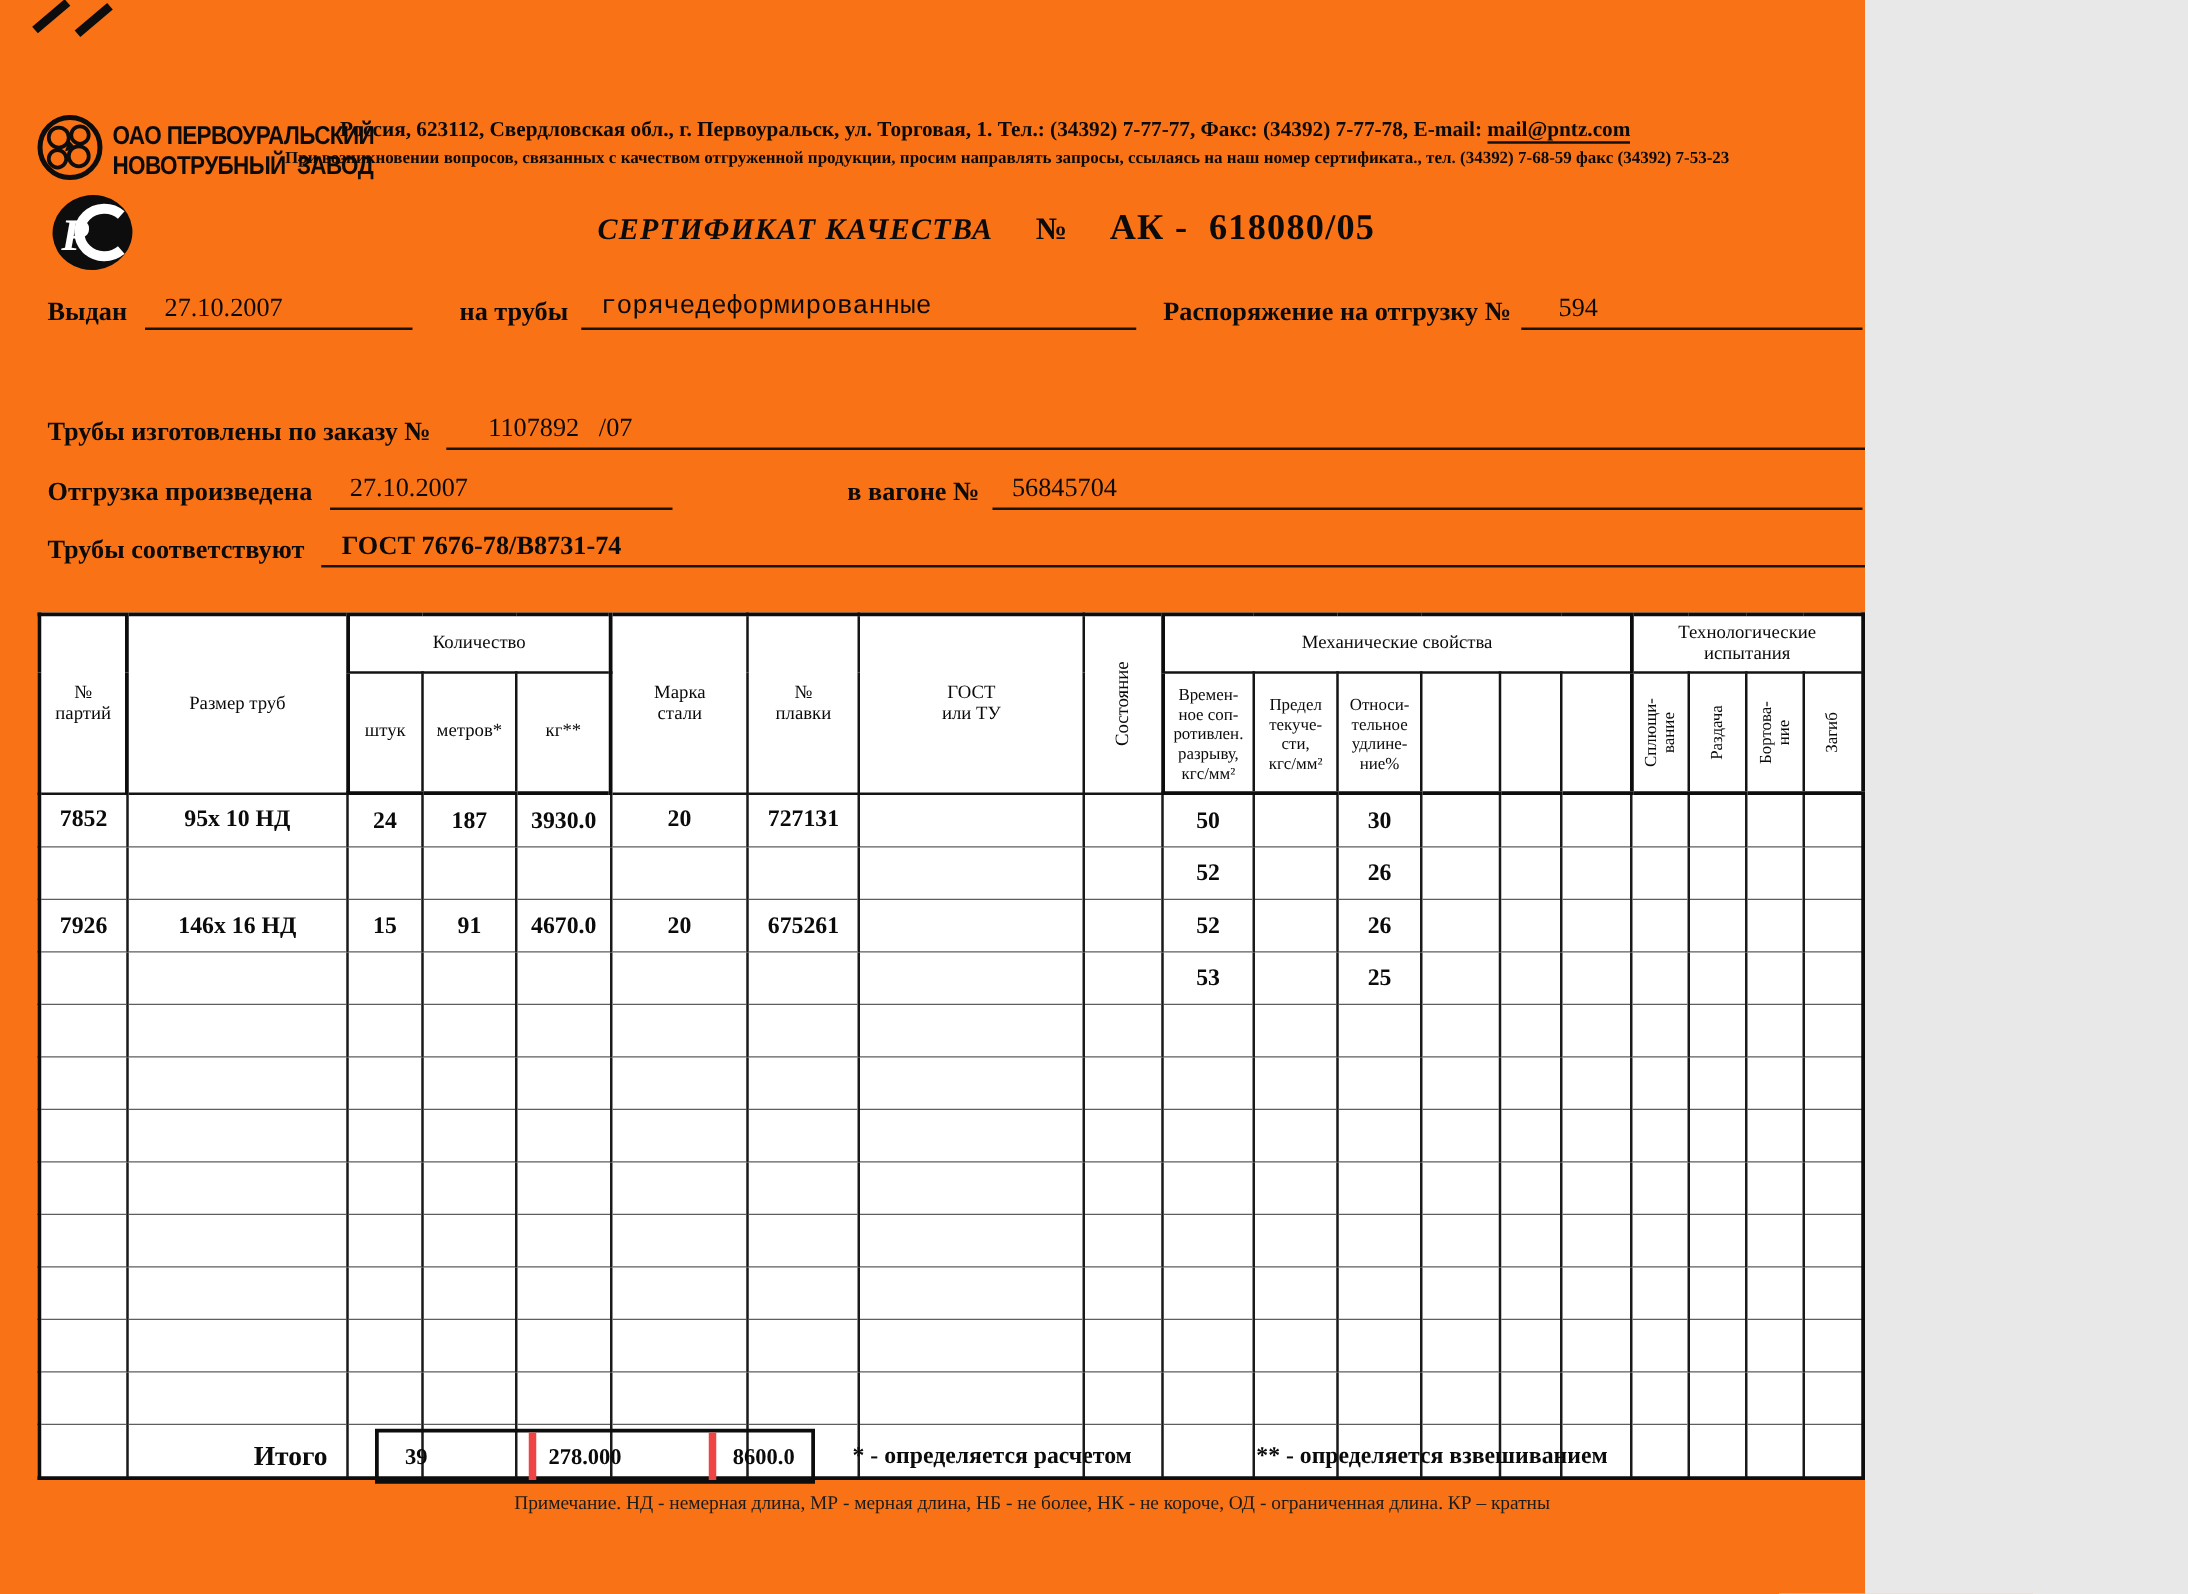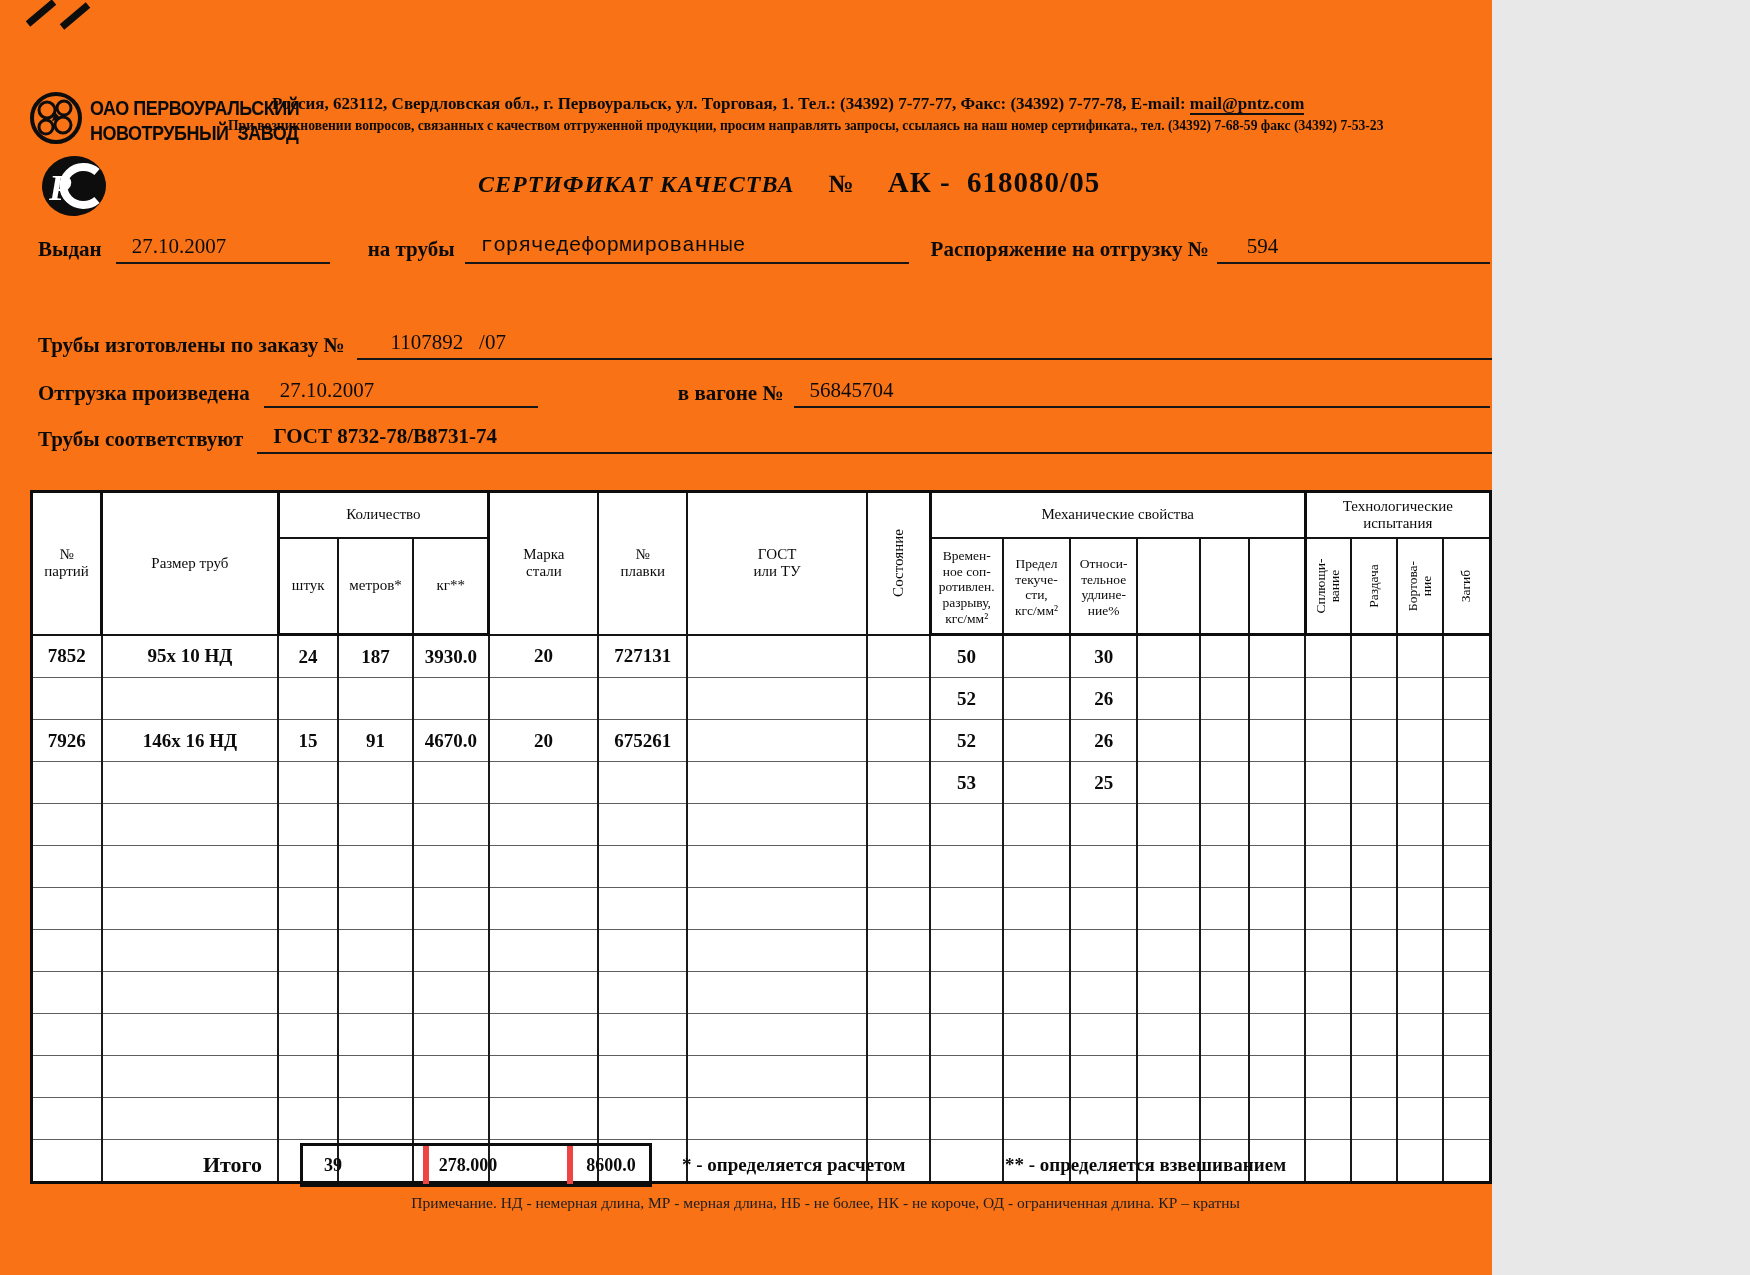--- a/index.html
+++ b/index.html
@@ -125,21 +125,21 @@
   <div class="fline" style="left:38px;top:378px;width:1452px;">
     <span class="flabel" style="margin-right:14px;">Отгрузка произведена</span>
     <span class="fval" style="width:250px;">27.10.2007</span>
     <span class="spacer" style="width:140px;"></span>
     <span class="flabel" style="margin-right:10px;">в вагоне №</span>
     <span class="fval grow">56845704</span>
   </div>
 
   <div class="fline" style="left:38px;top:424px;width:1667px;">
     <span class="flabel" style="margin-right:14px;">Трубы соответствуют</span>
-    <span class="fval grow" style="font-weight:bold;">ГОСТ 8732-78/В8731-74</span>
+    <span class="fval grow" style="font-weight:bold;">ГОСТ 7676-78/В8731-74</span>
   </div>
 
   <table class="cert-table">
     <colgroup>
       <col class="w0">
         <col class="w1">
         <col class="w2">
         <col class="w3">
         <col class="w4">
       <col class="w5">

